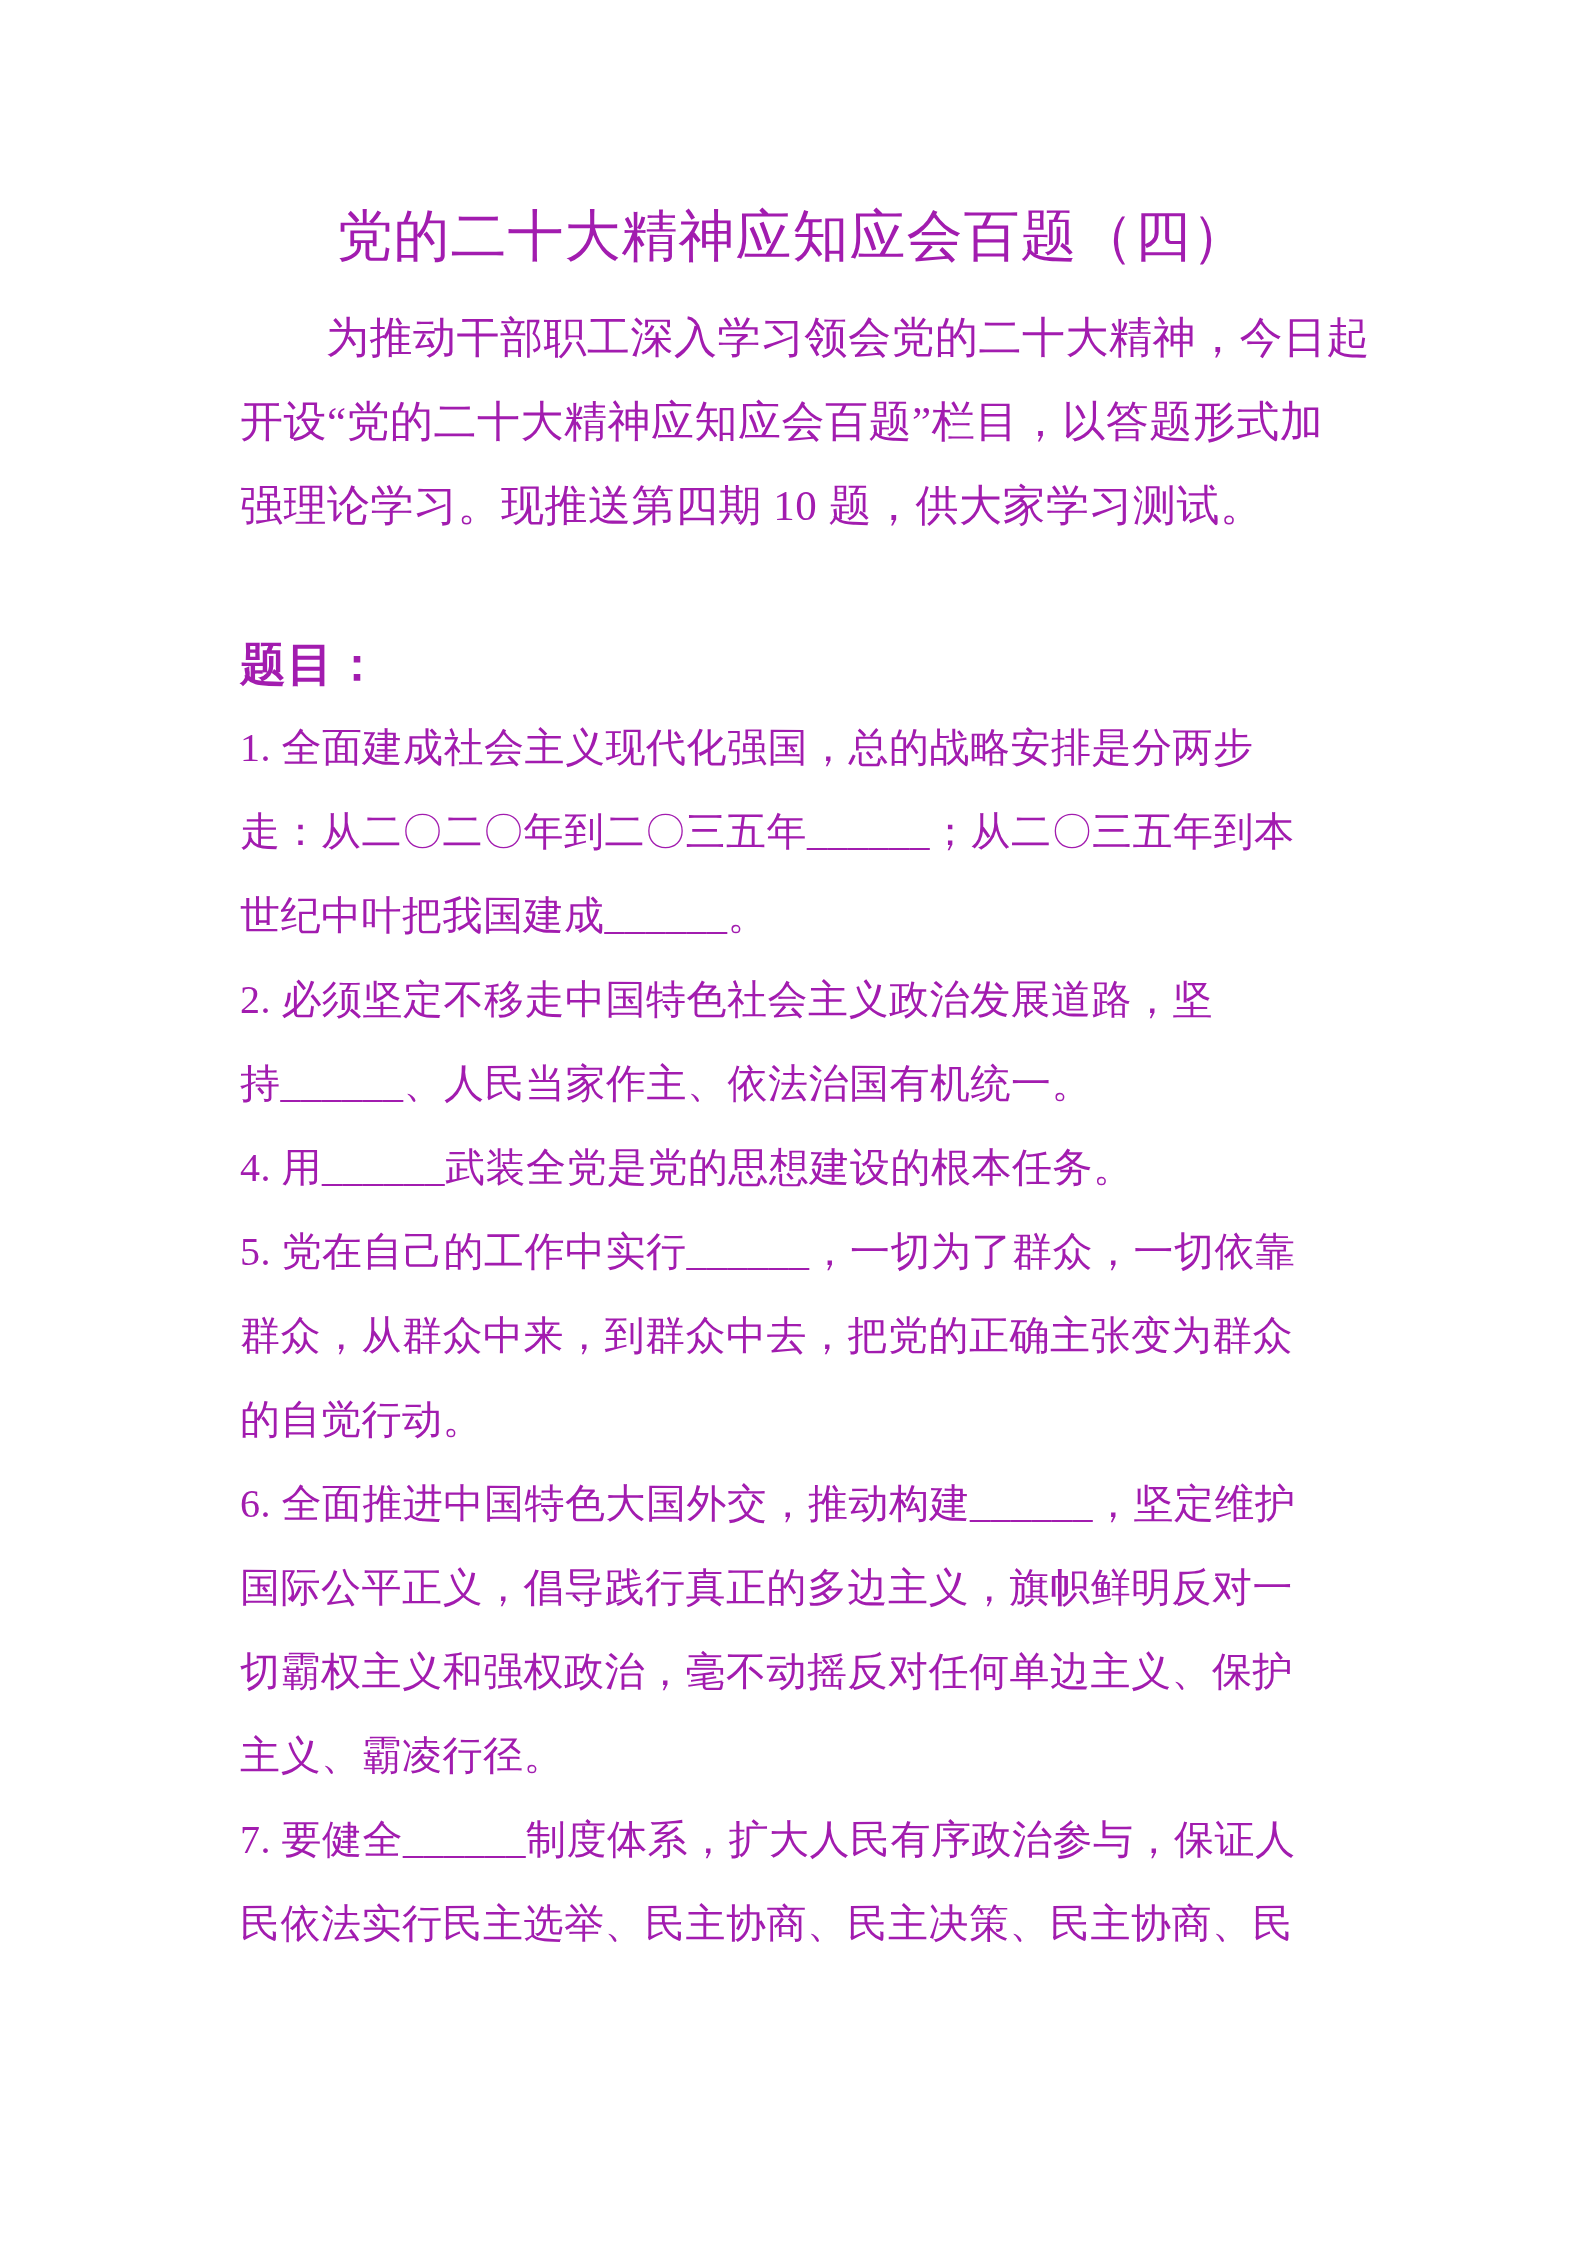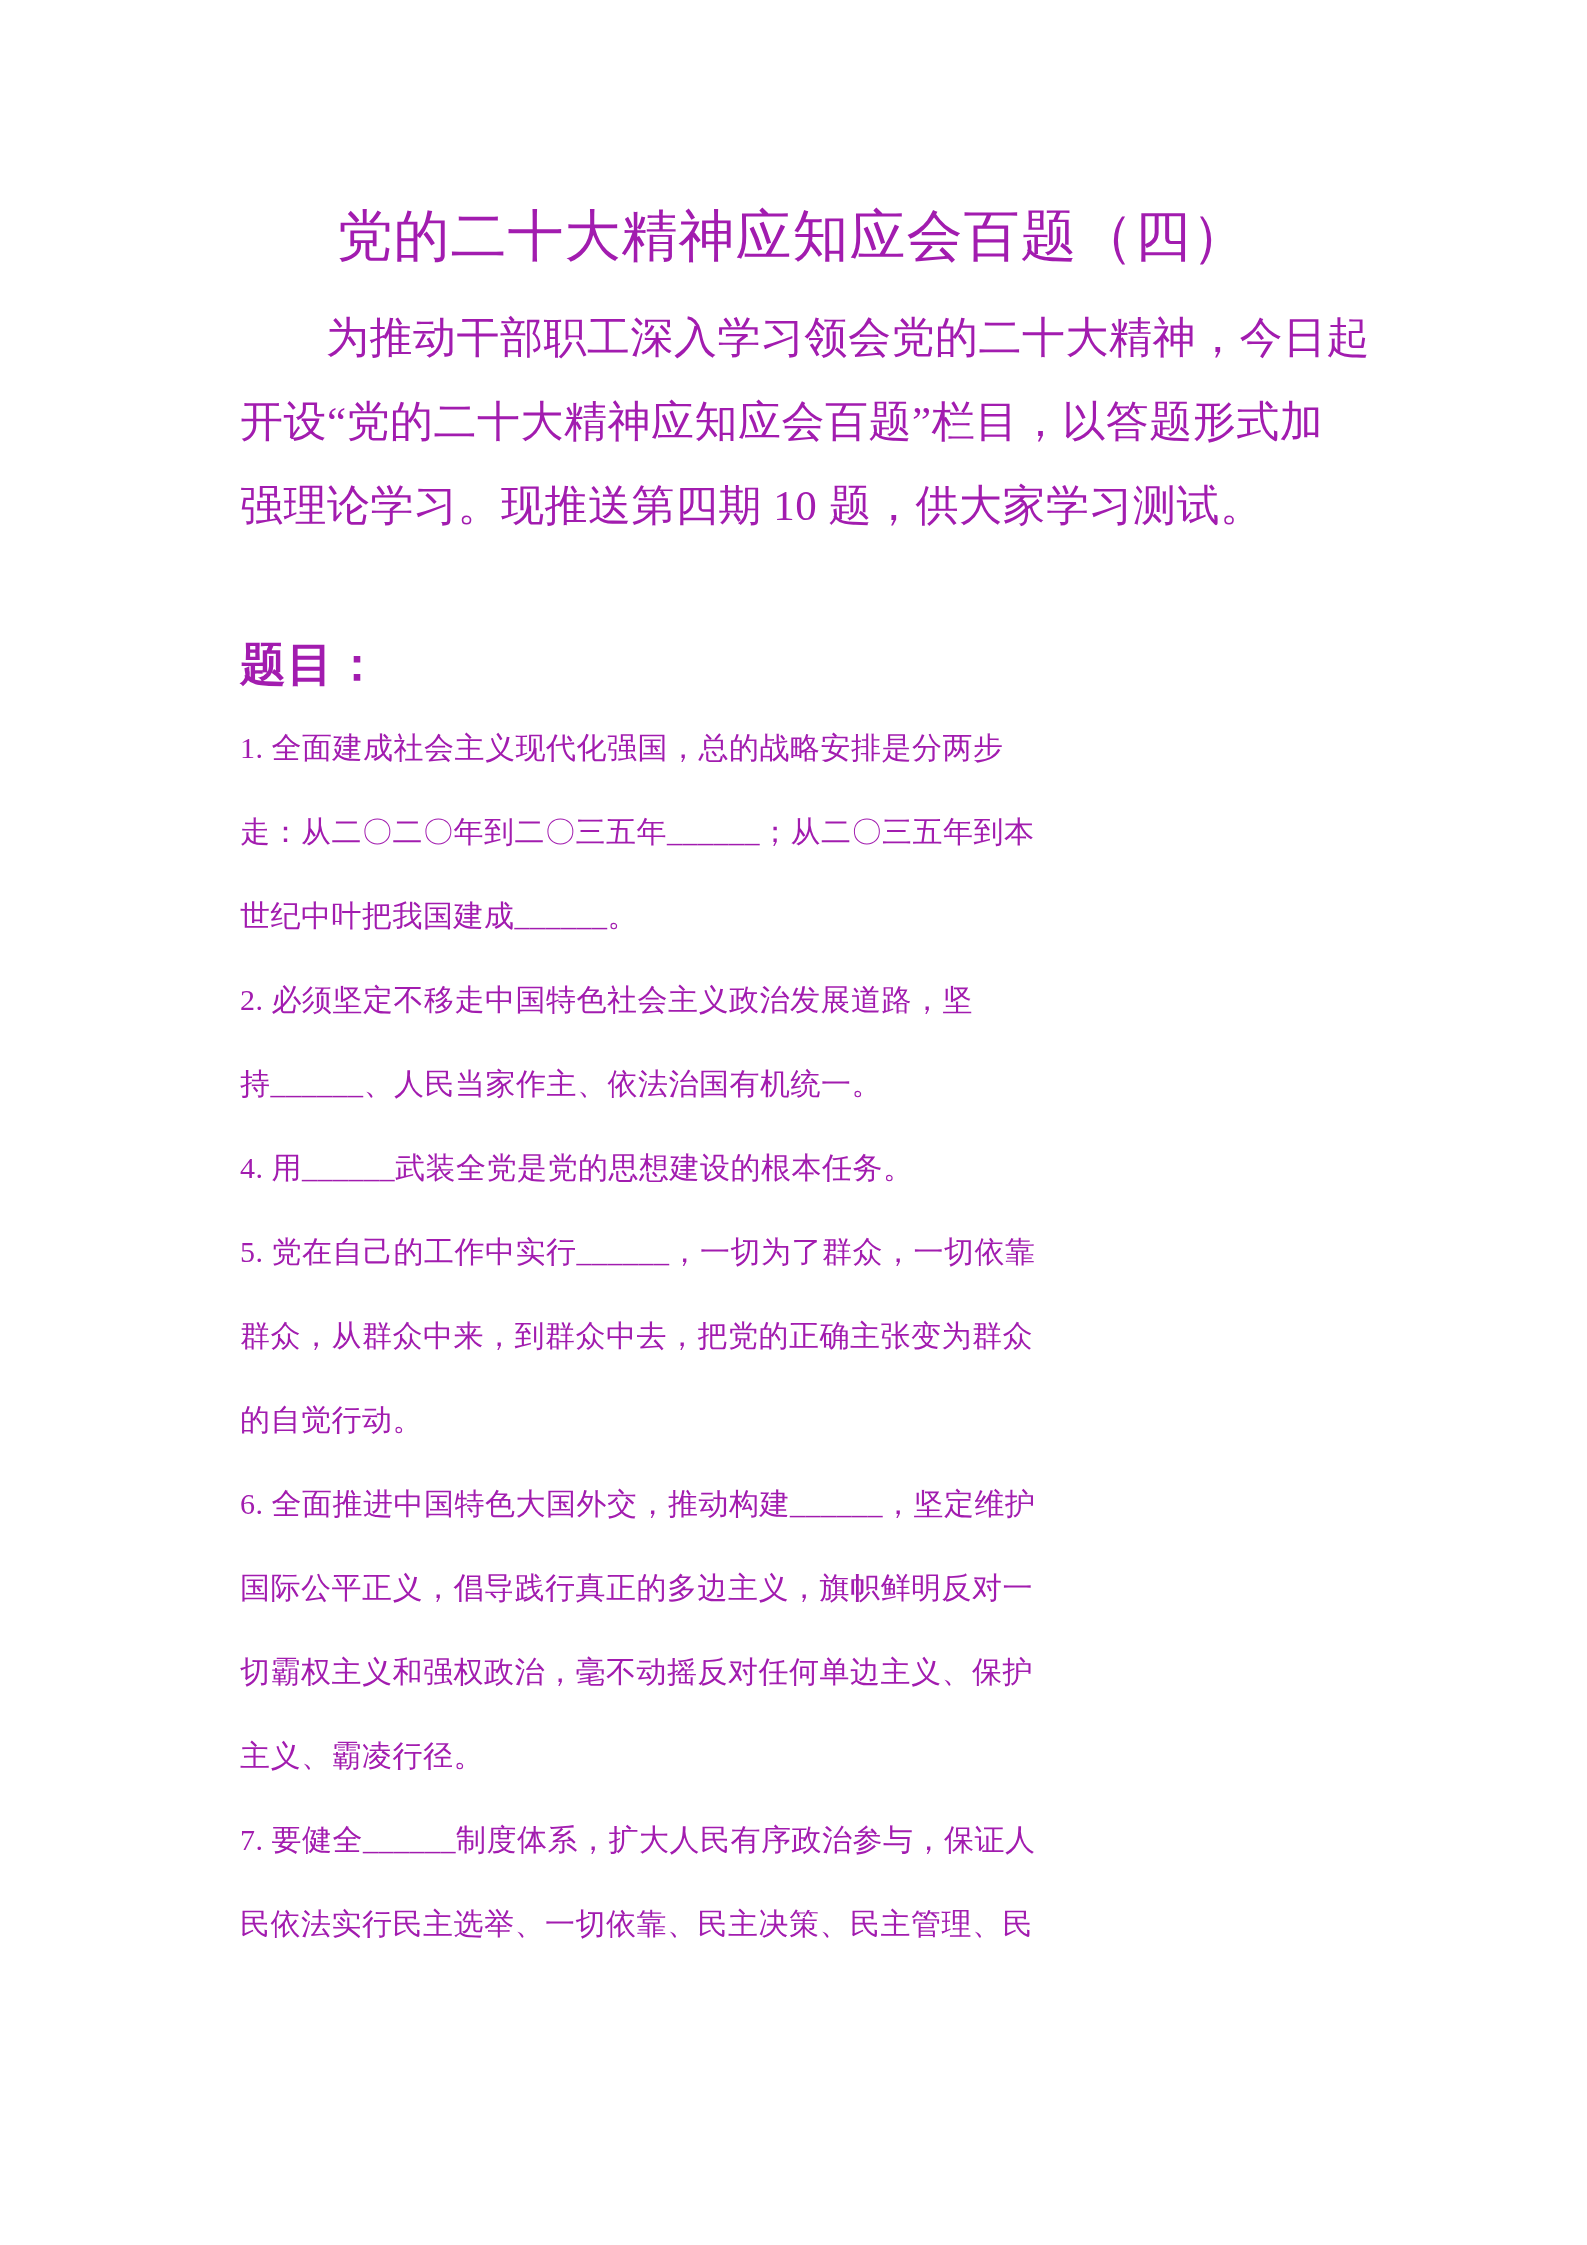--- a/index.html
+++ b/index.html
@@ -42,21 +42,21 @@
   .section-heading {
     margin-top: 74px;
     height: 84px;
     line-height: 84px;
     font-size: 46px;
     font-weight: bold;
     font-family: "Liberation Sans", "DejaVu Sans", sans-serif;
     letter-spacing: 1px;
   }
   .questions {
-    font-size: 30px;
+    font-size: 40px;
   }
 </style>
 </head>
 <body>
 
 <div class="page">
 
   <h1 class="doc-title">党的二十大精神应知应会百题（四）</h1>
 
   <div class="intro">
@@ -75,16 +75,16 @@
     <div class="line">持______、人民当家作主、依法治国有机统一。</div>
     <div class="line">4. 用______武装全党是党的思想建设的根本任务。</div>
     <div class="line">5. 党在自己的工作中实行______，一切为了群众，一切依靠</div>
     <div class="line">群众，从群众中来，到群众中去，把党的正确主张变为群众</div>
     <div class="line">的自觉行动。</div>
     <div class="line">6. 全面推进中国特色大国外交，推动构建______，坚定维护</div>
     <div class="line">国际公平正义，倡导践行真正的多边主义，旗帜鲜明反对一</div>
     <div class="line">切霸权主义和强权政治，毫不动摇反对任何单边主义、保护</div>
     <div class="line">主义、霸凌行径。</div>
     <div class="line">7. 要健全______制度体系，扩大人民有序政治参与，保证人</div>
-    <div class="line">民依法实行民主选举、一切依靠、民主决策、民主管理、民</div>
+    <div class="line">民依法实行民主选举、民主协商、民主决策、民主协商、民</div>
   </div>
 
 </div>
 
 </body></html>

